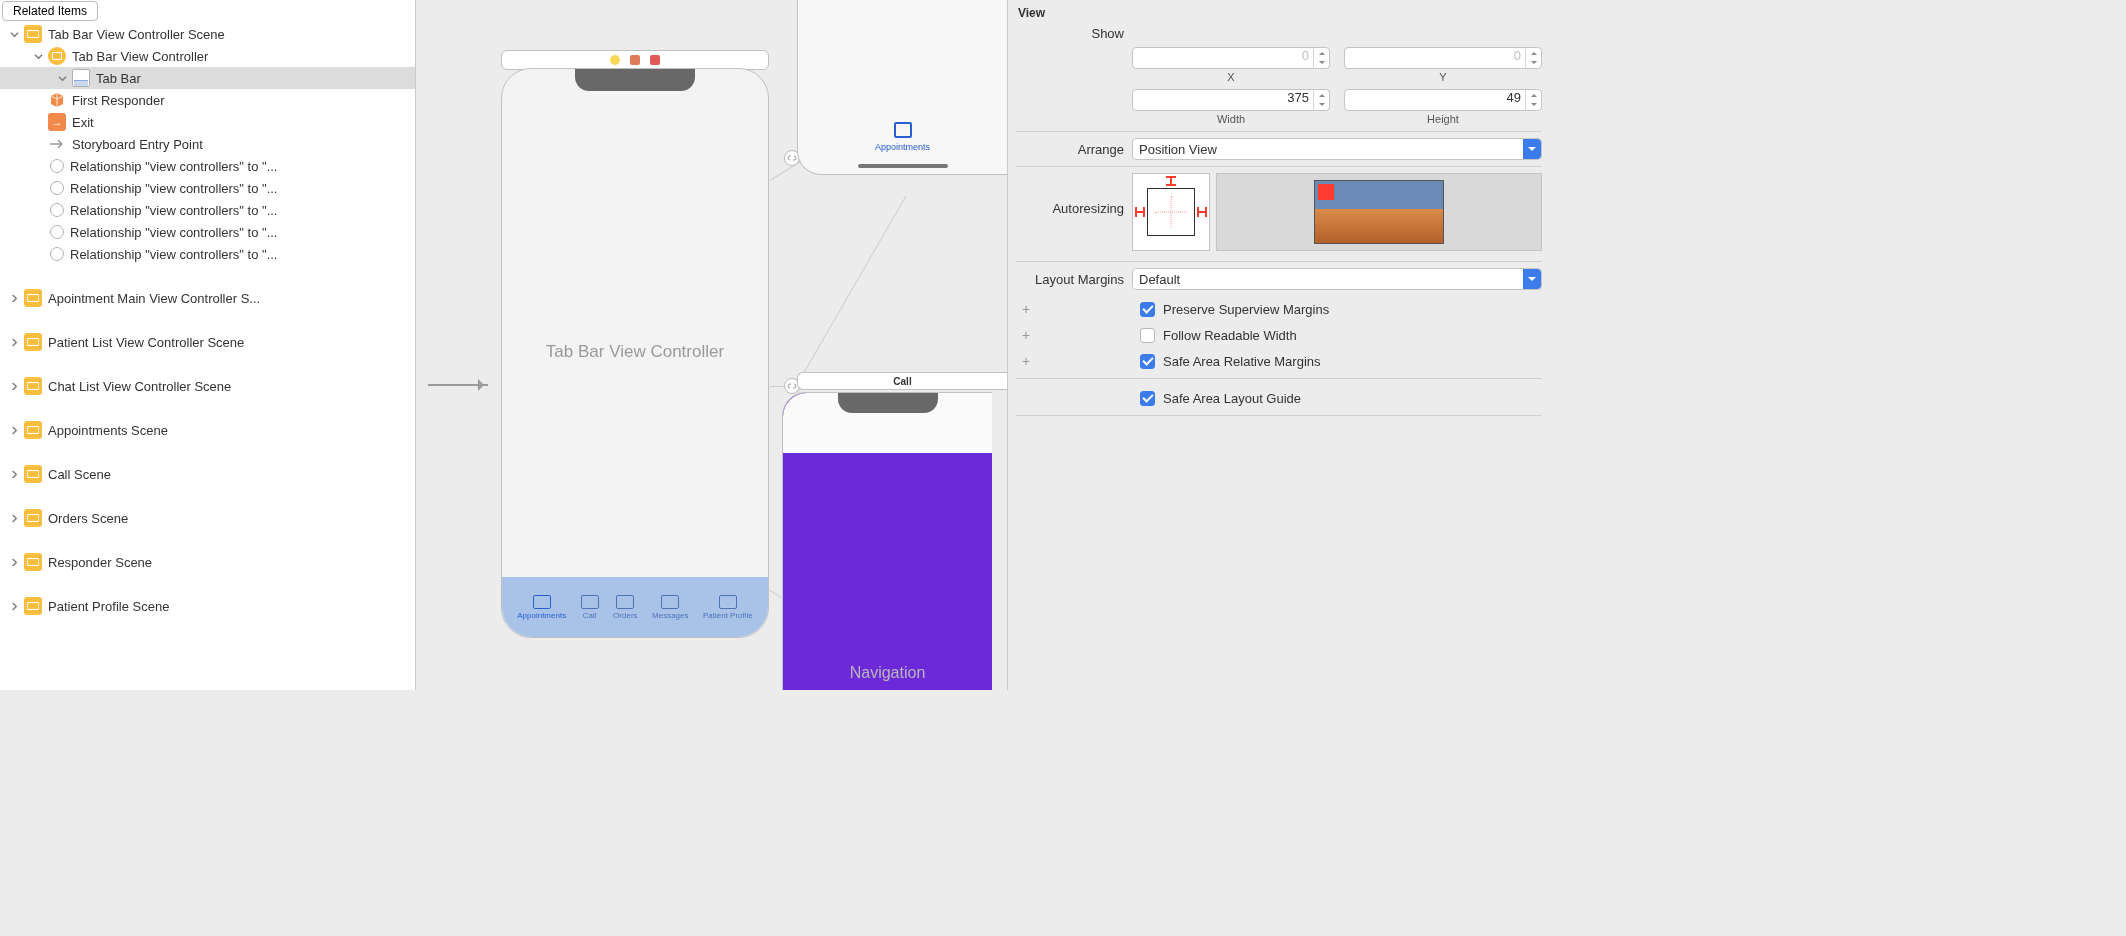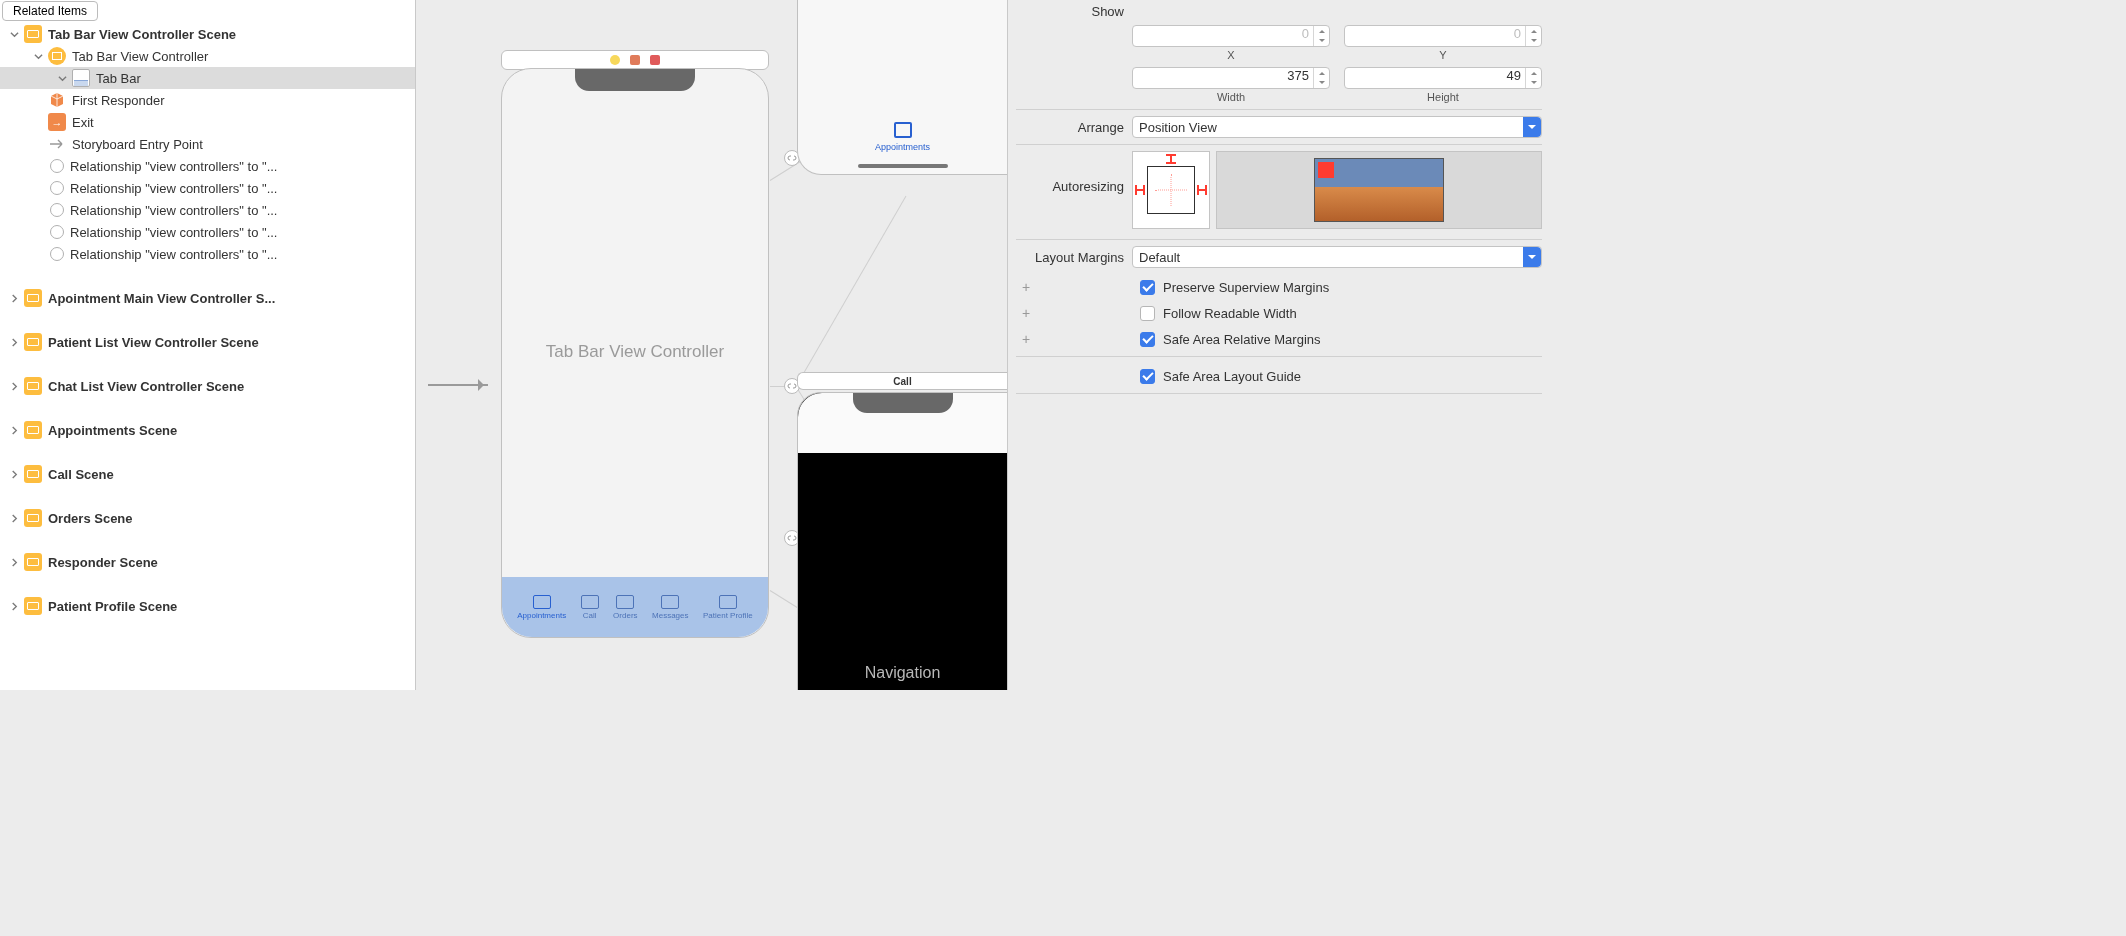--- a/index.html
+++ b/index.html
@@ -3,21 +3,21 @@
 <meta charset="utf-8">
 <style>
 * { box-sizing: border-box; margin: 0; padding: 0; font-family: -apple-system, "Helvetica Neue", Arial, sans-serif; }
 body { background: #ececec; font-size: 13px; color: #333; display: flex; height: 690px; width: 1550px; overflow: hidden; }
 
 
 .outline { width: 416px; background: #fff; border-right: 1px solid #c9c9c9; overflow: hidden; }
 .related-btn { margin: 1px 0 0 2px; padding: 2px 10px; background: #fff; border: 1px solid #bcbcbc; border-radius: 4px; font-size: 12px; }
 .tree { padding-top: 2px; }
 .row { display: flex; align-items: center; height: 22px; padding-right: 6px; white-space: nowrap; overflow: hidden; text-overflow: ellipsis; }
-.row.bold { font-weight: 700; }
+.row.bold { font-weight: 400; }
 .row.sel { background: #dcdcdc; }
 .disclosure { width: 12px; height: 12px; display: inline-flex; align-items: center; justify-content: center; color: #7a7a7a; margin-right: 4px; flex-shrink:0; }
 .disclosure svg { width: 9px; height: 9px; }
 .spacer { display:inline-block; flex-shrink:0; }
 .ico { width: 18px; height: 18px; margin-right: 6px; display:inline-flex; align-items:center; justify-content:center; flex-shrink:0; }
 .ico-scene { background:#fdbd3f; border-radius:3px; }
 .ico-scene::after{content:"";width:10px;height:6px;border:1px solid #fff;border-radius:1px;}
 .ico-vc { background:#fdbd3f; border-radius:9px; width:18px;height:18px;}
 .ico-vc::after{content:"";width:8px;height:6px;border:1px solid #fff;}
 .ico-tabbar{border:1px solid #b0b0b0;border-radius:2px;background:#fff;display:flex;align-items:flex-end;justify-content:center;}
@@ -44,21 +44,21 @@
 .tab-item{display:flex;flex-direction:column;align-items:center;gap:2px;color:#4d73b7;font-size:8px;}
 .tab-item.active{color:#2860d0;}
 .tab-ico{width:18px;height:14px;border:1.5px solid currentColor;border-radius:2px;}
 
 .phone-right-top { position:absolute; right:0; top:0; width:210px; height:175px; border:1px solid #c0c0c0; border-radius:0 0 0 24px; background:#f7f7f7; border-top:none; border-right:none;}
 .phone-right-top .appt{position:absolute;bottom:22px;left:0;right:0;text-align:center;color:#2860d0;font-size:9px;}
 .phone-right-top .appt-ico{width:18px;height:16px;border:2px solid #2860d0;border-radius:2px;margin:0 auto 4px;}
 .phone-right-top .hind{position:absolute;bottom:6px;left:50%;transform:translateX(-50%);width:90px;height:4px;background:#777;border-radius:2px;}
 
 .call-title{position:absolute;right:0;top:372px;width:210px;height:18px;border:1px solid #c0c0c0;border-right:none;border-radius:6px 0 0 6px;background:#fff;text-align:center;font-size:10px;font-weight:600;line-height:18px;}
-.phone-right-bot{position:absolute;right:0;top:392px;width:210px;height:298px;border:1px solid #c0c0c0;border-right:none;border-bottom:none;border-radius:24px 0 0 0;background:#000000;}
+.phone-right-bot{position:absolute;right:15px;top:392px;width:210px;height:298px;border:1px solid #c0c0c0;border-right:none;border-bottom:none;border-radius:24px 0 0 0;background:#6d28d9;}
 .phone-right-bot .notch{width:100px;height:20px;}
 .phone-right-bot .navlabel{position:absolute;bottom:8px;left:0;right:0;text-align:center;color:#b8b8b8;font-size:16px;}
 .phone-right-bot .statusbar{position:absolute;top:0;left:0;right:0;height:60px;background:#fafafa;border-radius:24px 0 0 0;}
 
 .arrow-in{position:absolute;left:12px;top:384px;width:60px;height:2px;background:#9a9a9a;}
 .arrow-in::after{content:"";position:absolute;right:-2px;top:-5px;border:6px solid transparent;border-left-color:#9a9a9a;}
 .conn-link{position:absolute;width:16px;height:16px;border:1px solid #bbb;border-radius:8px;background:#fff;display:flex;align-items:center;justify-content:center;}
 .conn-link svg{width:10px;height:10px;color:#999;}
 .cline{position:absolute;background:#cfcfcf;height:1px;transform-origin:left center;}
 
@@ -364,20 +364,21 @@
 
   <div class="call-title">Call</div>
   <div class="phone-right-bot">
     <div class="statusbar"></div>
     <div class="notch"></div>
     <div class="navlabel">Navigation</div>
   </div>
 </div>
 
 <div class="inspector">
+  <div class="ins-title">View</div>
 
   <div class="form-row">
     <div class="form-label">Show</div>
   </div>
 
   <div class="form-row">
     <div class="form-label"></div>
     <div class="num-pair">
       <div class="num-field">
         <div class="num-input"><span>0</span><div class="stepper">

